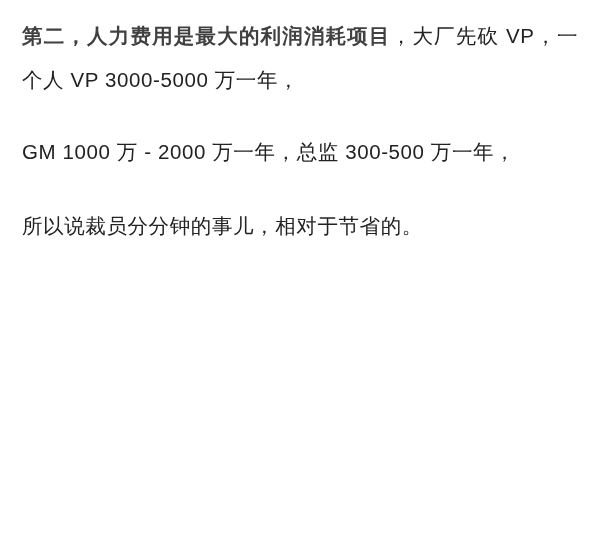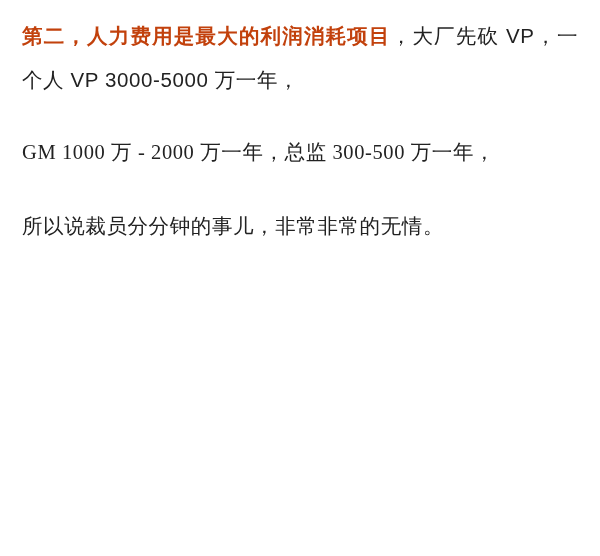--- a/index.html
+++ b/index.html
@@ -25,40 +25,39 @@
     font-size: 20.5px;
     line-height: 44px;
     letter-spacing: 0.6px;
     text-align: justify;
     text-justify: inter-character;
     word-break: break-all;
     margin: 0;
   }
   .para + .para {
     margin-top: 28px;
-    font-family: Liberation Serif, serif;
   }
   .para.bold-lead {
     font-weight: 400;
   }
   .para.bold-lead .lead {
     font-weight: 700;
-    color: #c2410c;
+    color: #404040;
   }
   .para.last {
     margin-top: 30px;
   }
 </style>
 </head>
 <body>
 
 <div class="page">
 
   <p class="para bold-lead">
     <span class="lead">第二，人力费用是最大的利润消耗项目</span><span>，大厂先砍 VP，一个人 VP 3000-5000 万一年，</span>
   </p>
 
   <p class="para">GM 1000 万 - 2000 万一年，总监 300-500 万一年，</p>
 
 
-  <p class="para last">所以说裁员分分钟的事儿，非常非常的无情。</p>
+  <p class="para last">所以说裁员分分钟的事儿，相对于节省的。</p>
 
 </div>
 
 </body></html>

